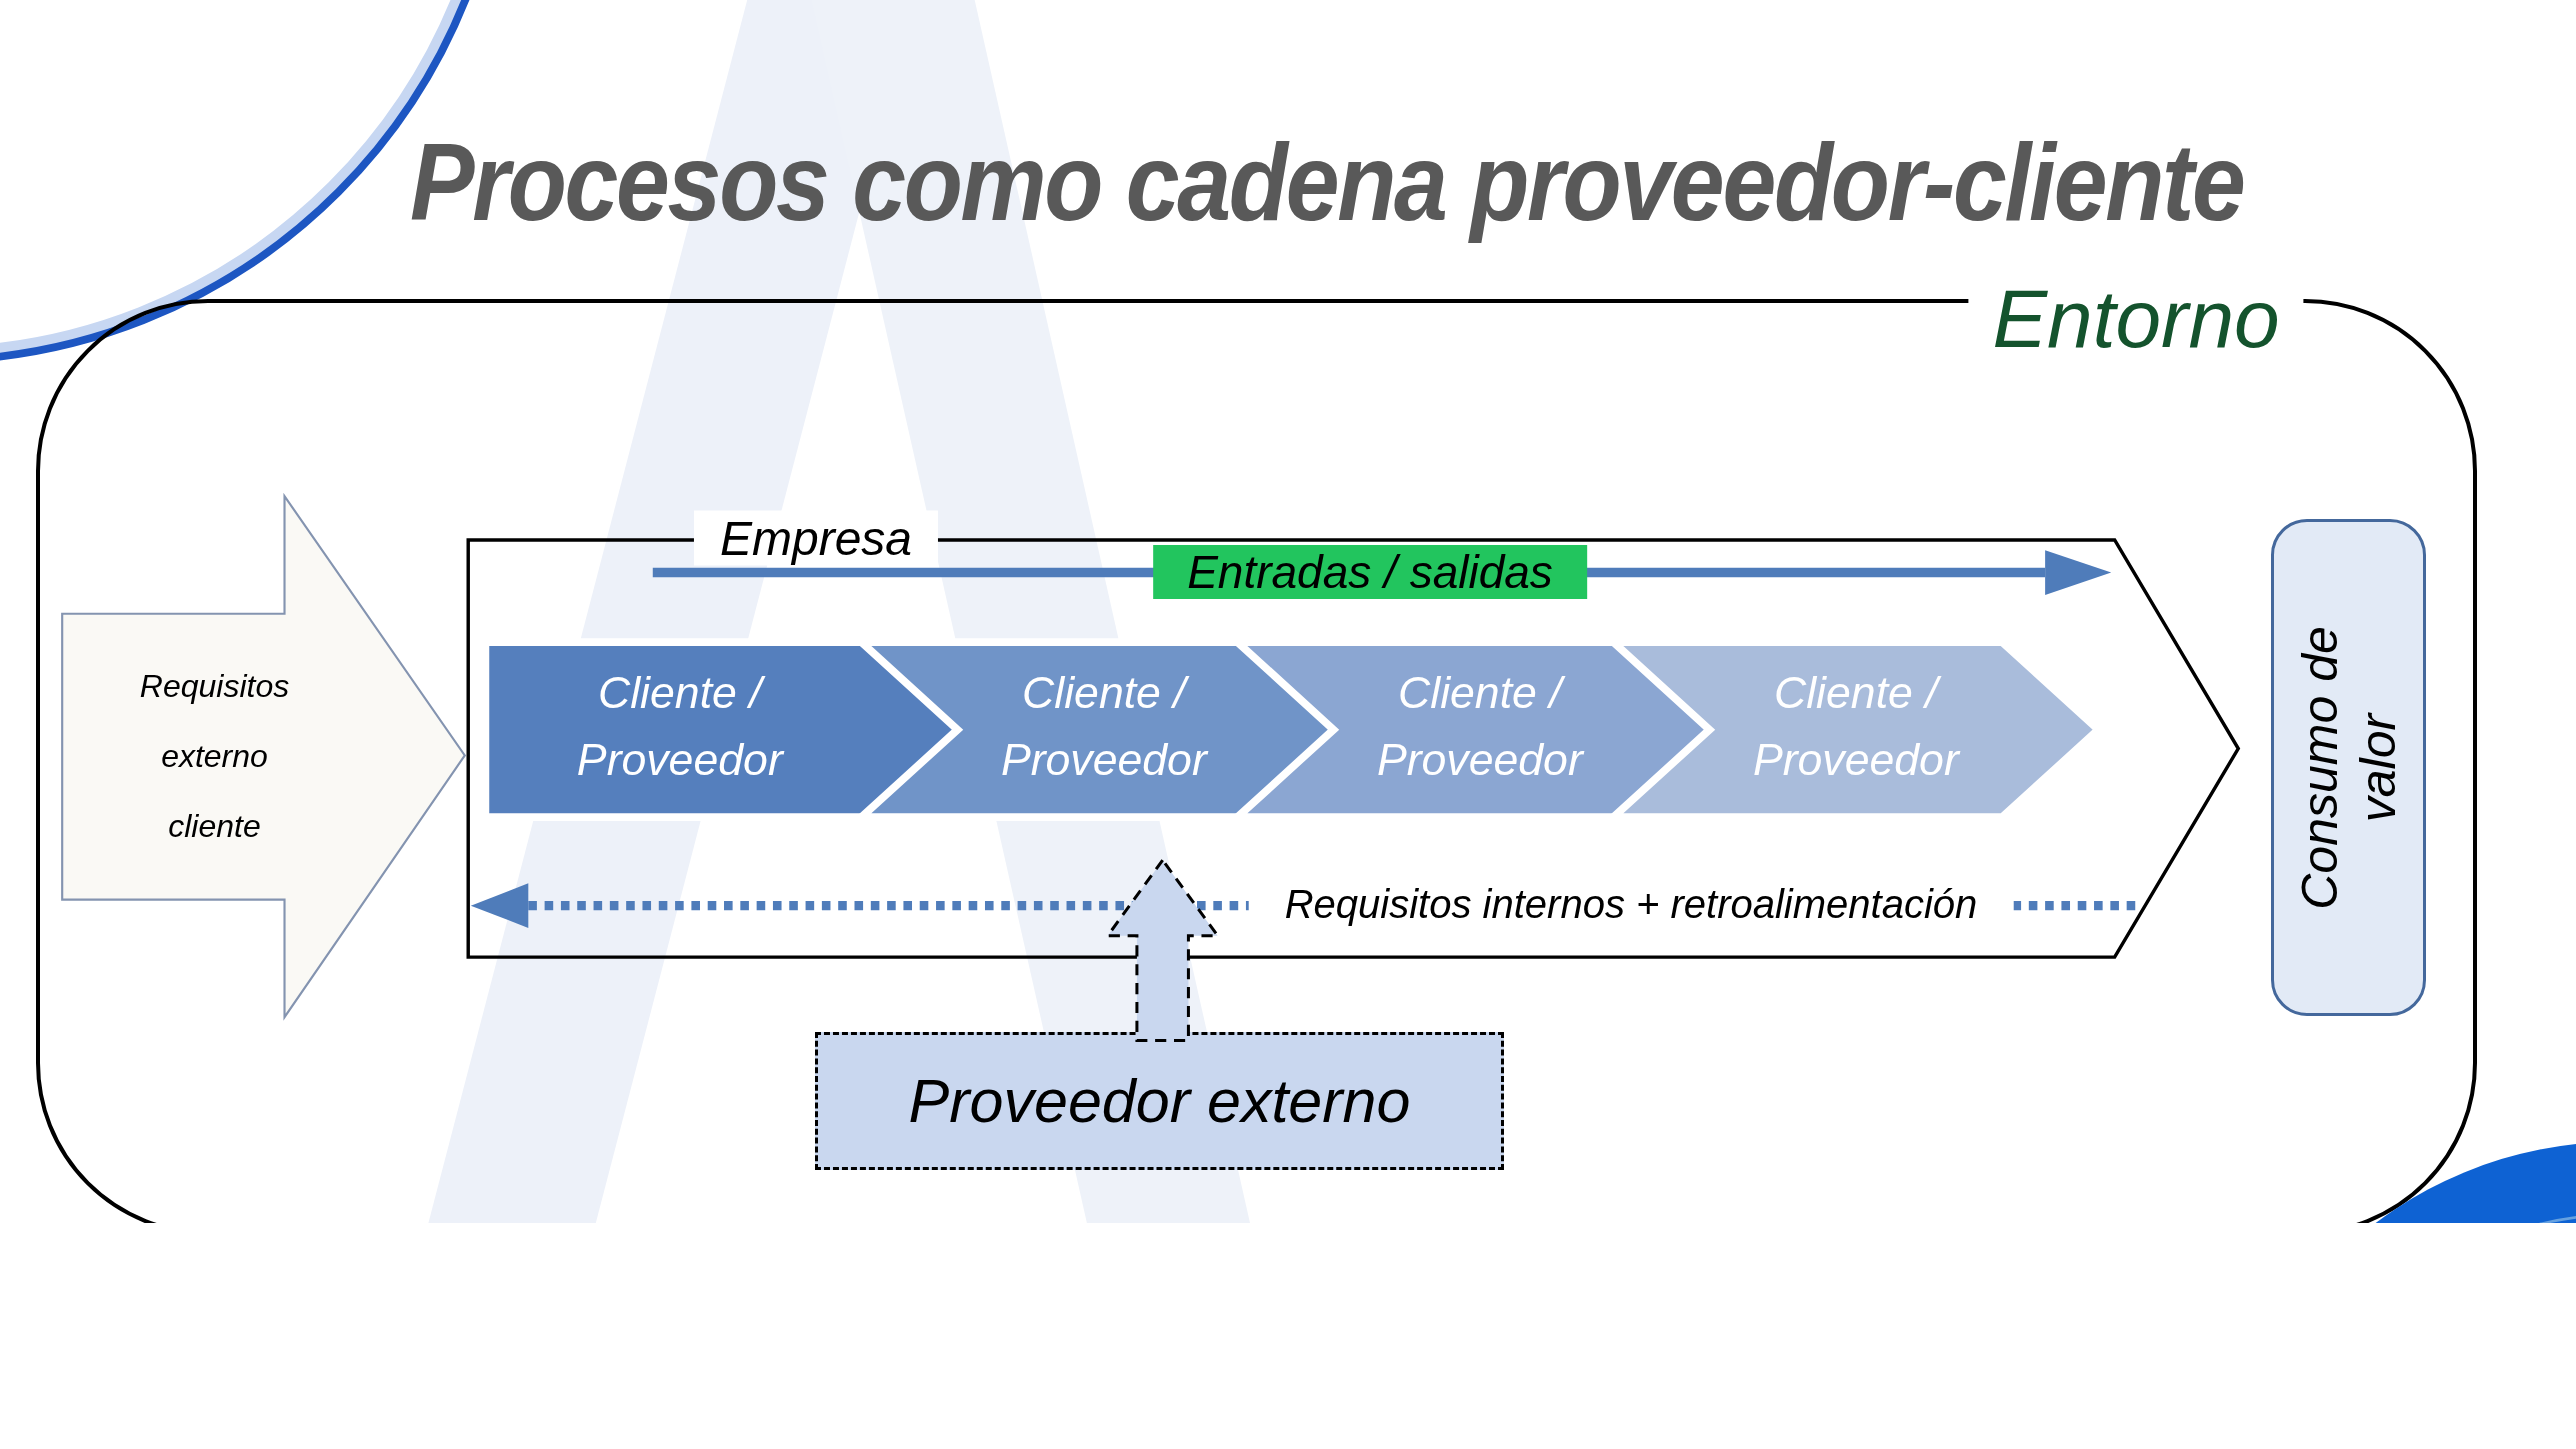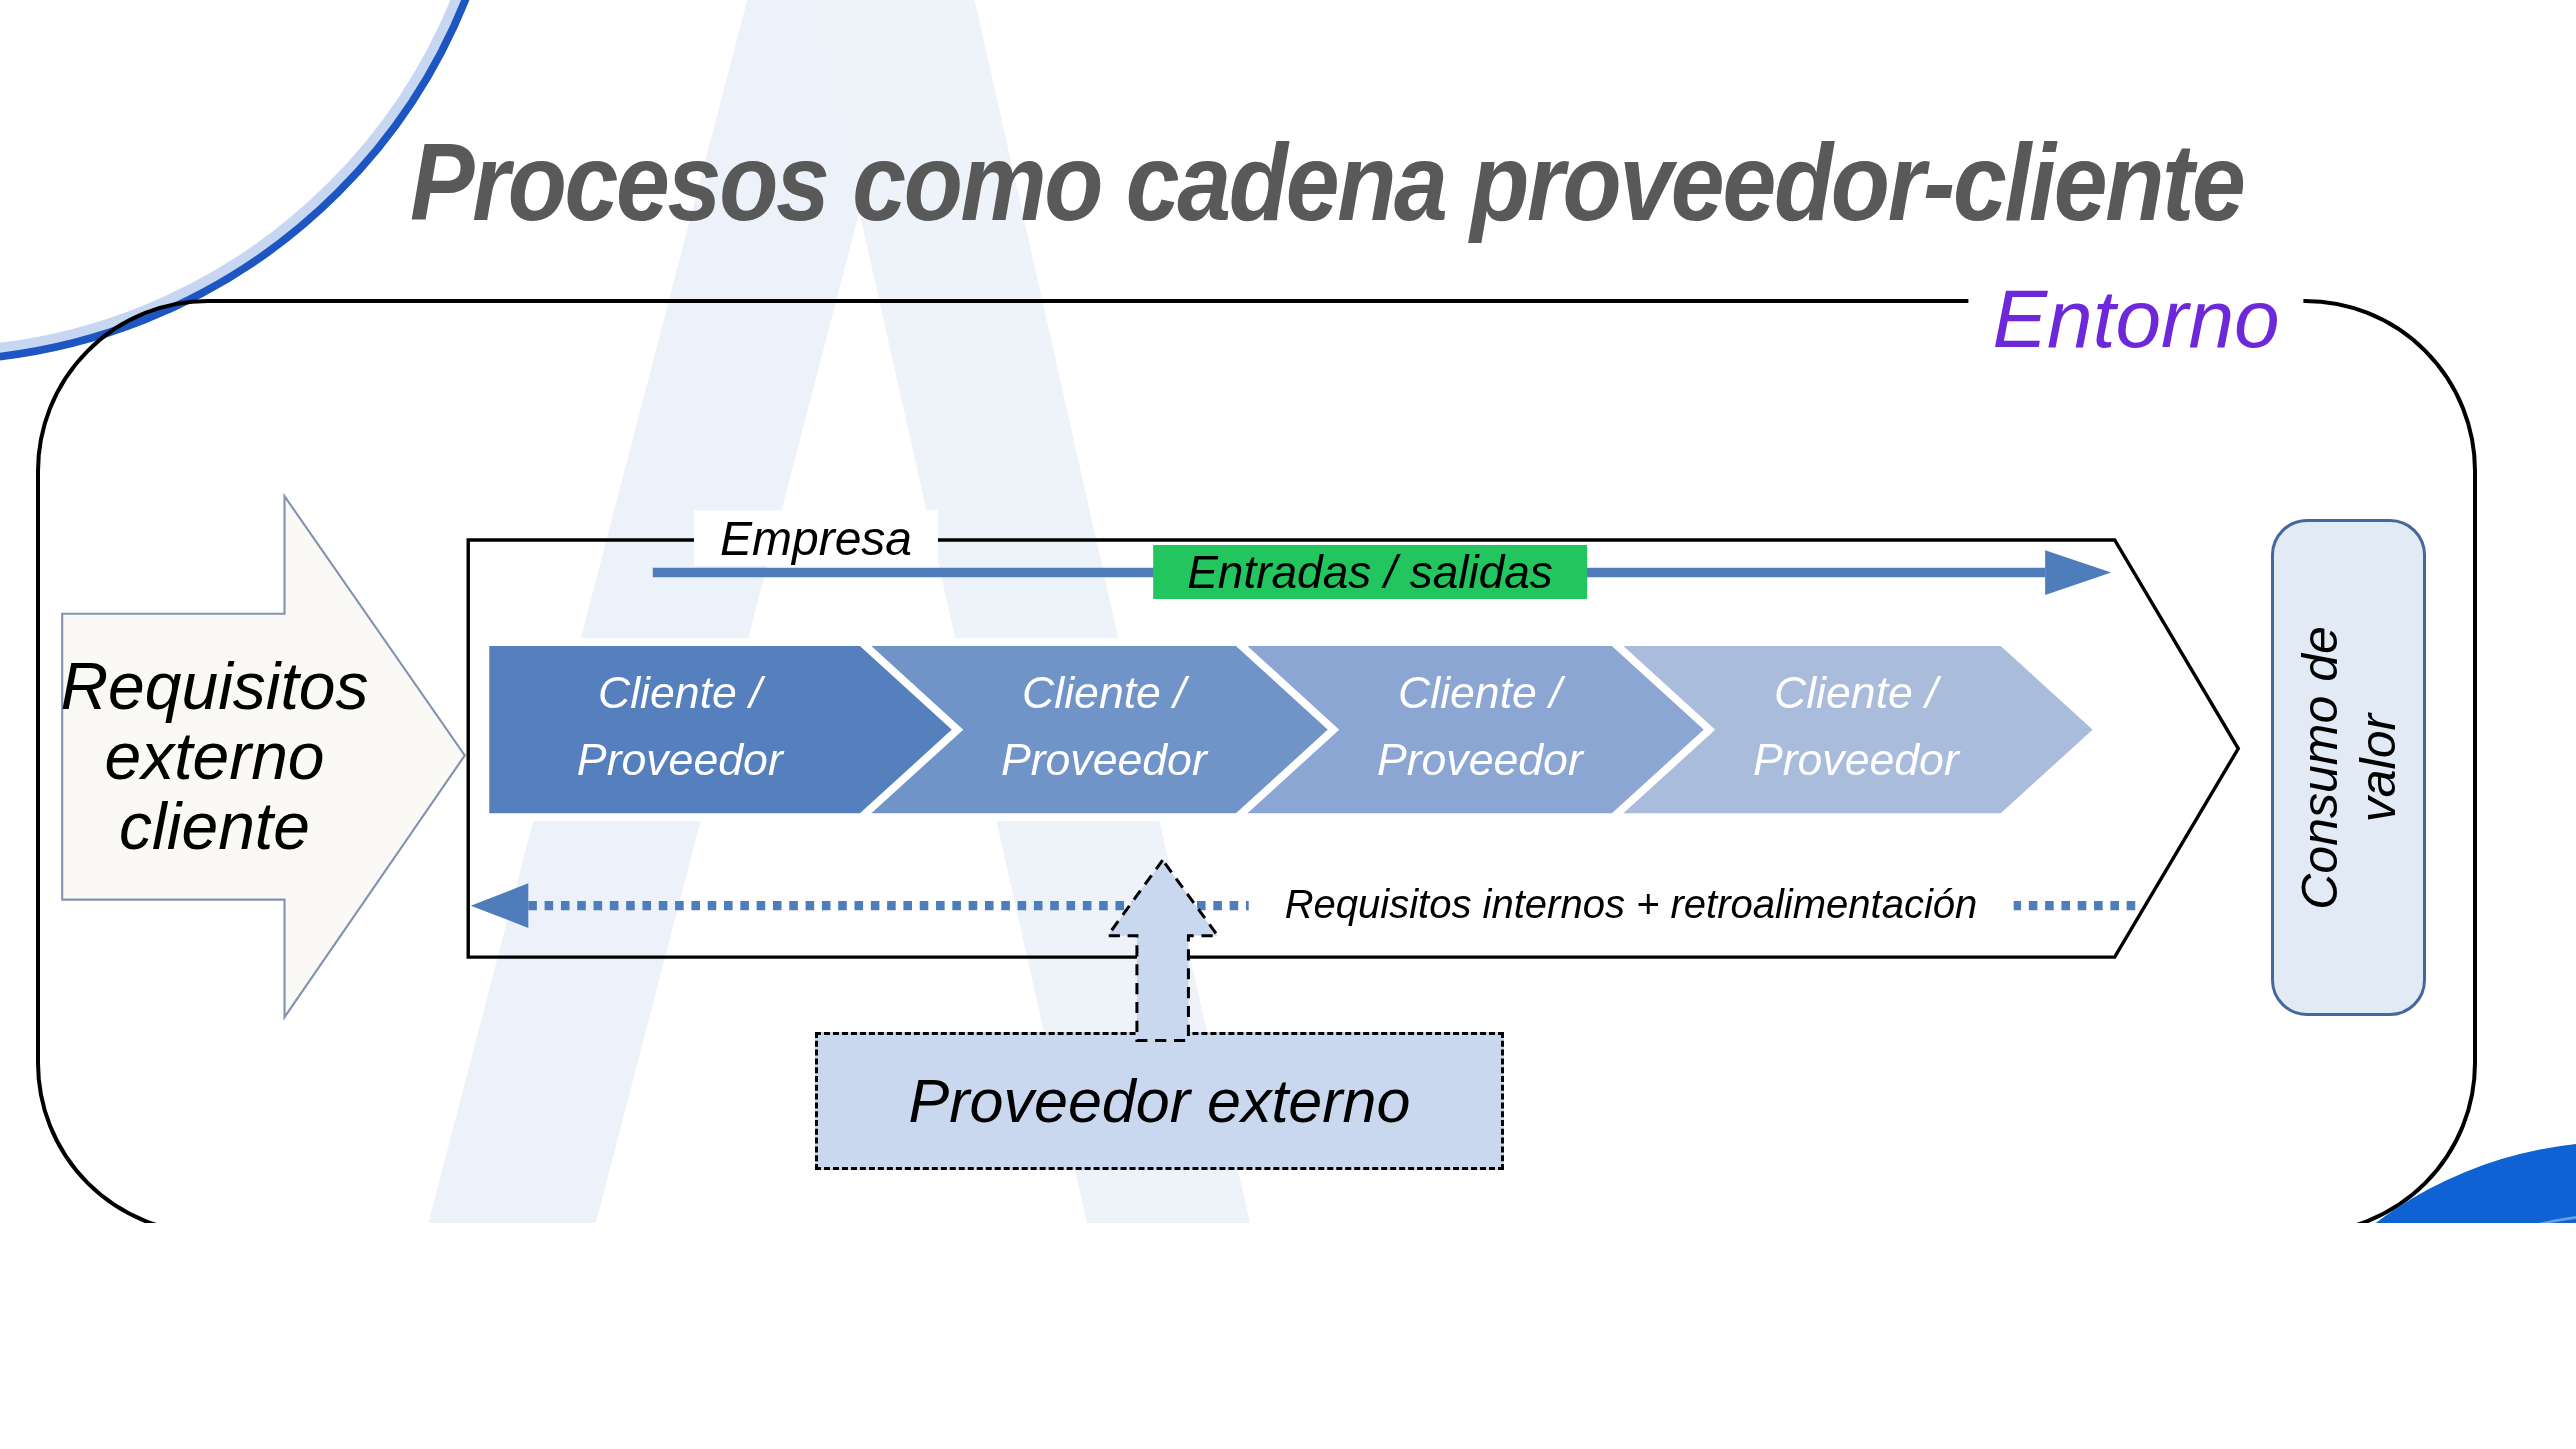--- a/index.html
+++ b/index.html
@@ -11,37 +11,37 @@
 
   
   .title{position:absolute;left:410px;top:118px;font-size:110px;font-weight:bold;
          color:#595959;letter-spacing:-2.6px;white-space:nowrap;
          transform:scaleX(0.88);transform-origin:left top;z-index:4;}
 
   
   .env-rect{position:absolute;left:36px;top:299px;width:2433px;height:928px;
             border:4.3px solid #000;border-radius:172px;z-index:2;}
   .env-label{position:absolute;left:2136px;top:319px;transform:translate(-50%,-50%);
-             background:#fff;padding:0 24px;font-size:82px;color:#6d28d9;z-index:4;
+             background:#fff;padding:0 24px;font-size:82px;color:#14532d;z-index:4;
              white-space:nowrap;}
 
   .empresa-label{position:absolute;left:816px;top:538px;transform:translate(-50%,-50%);
                  background:#fff;padding:0 26px;font-size:48px;color:#000;z-index:4;
                  white-space:nowrap;text-align:center;}
 
   .entradas-label{position:absolute;left:1370px;top:572px;transform:translate(-50%,-50%);
                   background:#22c55e;padding:0 34px;font-size:46px;color:#000;z-index:4;
                   white-space:nowrap;}
 
   .feedback-label{position:absolute;left:1631px;top:904px;transform:translate(-50%,-50%);
                   background:#fff;padding:0 36px;font-size:40px;color:#000;z-index:4;
                   white-space:nowrap;}
 
   .req-text{position:absolute;left:47px;top:651px;width:335px;text-align:center;
-            font-size:66px;line-height:70px;color:#000;z-index:4;}
+            font-size:32px;line-height:70px;color:#000;z-index:4;}
 
   .supplier-box{position:absolute;left:815px;top:1032px;width:683px;height:132px;
                 background:#c9d7ef;border:3.4px dashed #000;z-index:4;
                 display:flex;align-items:center;justify-content:center;
                 font-size:61px;color:#000;}
 
   .value-box{position:absolute;left:2271px;top:519px;width:149px;height:491px;
              background:#e2eaf6;border:3.4px solid #44689c;border-radius:36px;z-index:4;}
   .value-text{position:absolute;left:50%;top:50%;
               transform:translate(-50%,-50%) rotate(-90deg);

